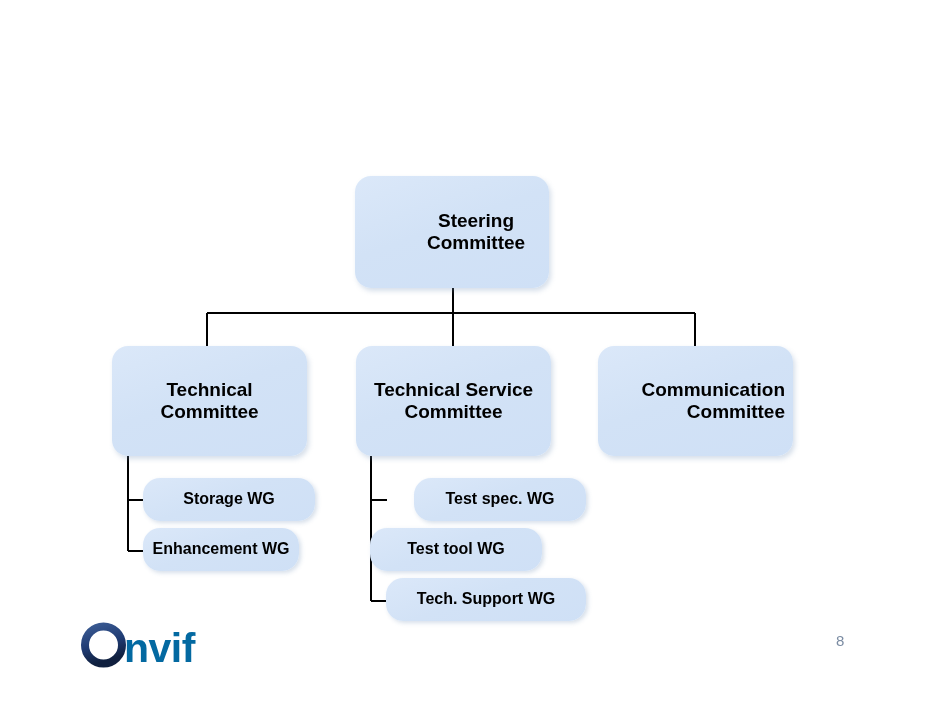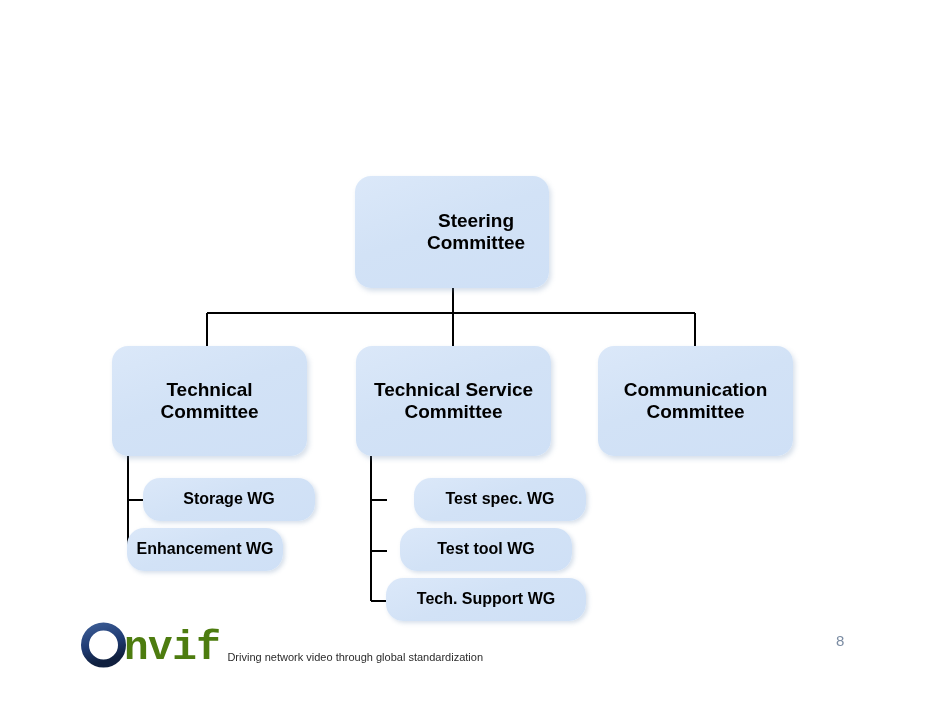--- a/index.html
+++ b/index.html
@@ -78,24 +78,24 @@
     position: absolute;
     left: 80px;
     top: 622px;
     display: flex;
     align-items: flex-end;
   }
   #logo-mark {
     display: block;
   }
   #logo-word {
-    font-family: Liberation Mono, monospace;
+    font-family: Liberation Sans, sans-serif;
     font-size: 41px;
     font-weight: bold;
-    color: #4d7c0f;
+    color: #0369a1;
     letter-spacing: -0.5px;
     line-height: 0.92;
     margin-left: -3px;
   }
   #logo-tagline {
     font-family: "Liberation Sans", sans-serif;
     font-size: 11px;
     color: #2b2b2b;
     margin-left: 7px;
     margin-bottom: 5px;
@@ -141,54 +141,53 @@
   </div>
 
   <div class="node level2" style="left:112px; top:346px; width:195px; height:110px;">
     <span class="node-label">Technical Committee</span>
   </div>
 
   <div class="node level2" style="left:356px; top:346px; width:195px; height:110px;">
     <span class="node-label">Technical Service Committee</span>
   </div>
 
-  <div class="node level2" style="left:598px; top:346px; width:195px; height:110px;">
+  <div class="node level2" style="left:598px; top:346px; width:195px; height:110px;text-align:right;">
     <span class="node-label">Communication Committee</span>
   </div>
 
   <div class="node level3" style="left:143px; top:478px; width:172px; height:43px;">
     <span class="node-label">Storage WG</span>
   </div>
 
-  <div class="node level3" style="left:127px; top:528px; width:156px; height:43px;">
+  <div class="node level3" style="left:143px; top:528px; width:156px; height:43px;">
     <span class="node-label">Enhancement WG</span>
   </div>
 
   <div class="node level3" style="left:386px; top:478px; width:172px; height:43px;margin-left:28px;">
     <span class="node-label">Test spec. WG</span>
   </div>
 
-  <div class="node level3" style="left:400px; top:528px; width:172px; height:43px;">
+  <div class="node level3" style="left:370px; top:528px; width:172px; height:43px;">
     <span class="node-label">Test tool WG</span>
   </div>
 
   <div class="node level3" style="left:386px; top:578px; width:200px; height:43px;">
     <span class="node-label">Tech. Support WG</span>
   </div>
 
   <div id="logo">
     <svg id="logo-mark" width="47" height="46" viewBox="0 0 47 46">
       <defs>
         <linearGradient id="ringGrad" x1="0" y1="0" x2="0.3" y2="1">
           <stop offset="0%" stop-color="#3a5a92"></stop>
           <stop offset="55%" stop-color="#1f3b73"></stop>
           <stop offset="100%" stop-color="#10203f"></stop>
         </linearGradient>
       </defs>
       <circle cx="23.5" cy="23" r="18.5" fill="none" stroke="url(#ringGrad)" stroke-width="8"></circle>
     </svg>
     <div id="logo-word">nvif</div>
-    <div id="logo-tagline">Driving network video through global standardization</div>
   </div>
 
   <div id="page-number">8</div>
 
 </div>
 
 </body></html>

